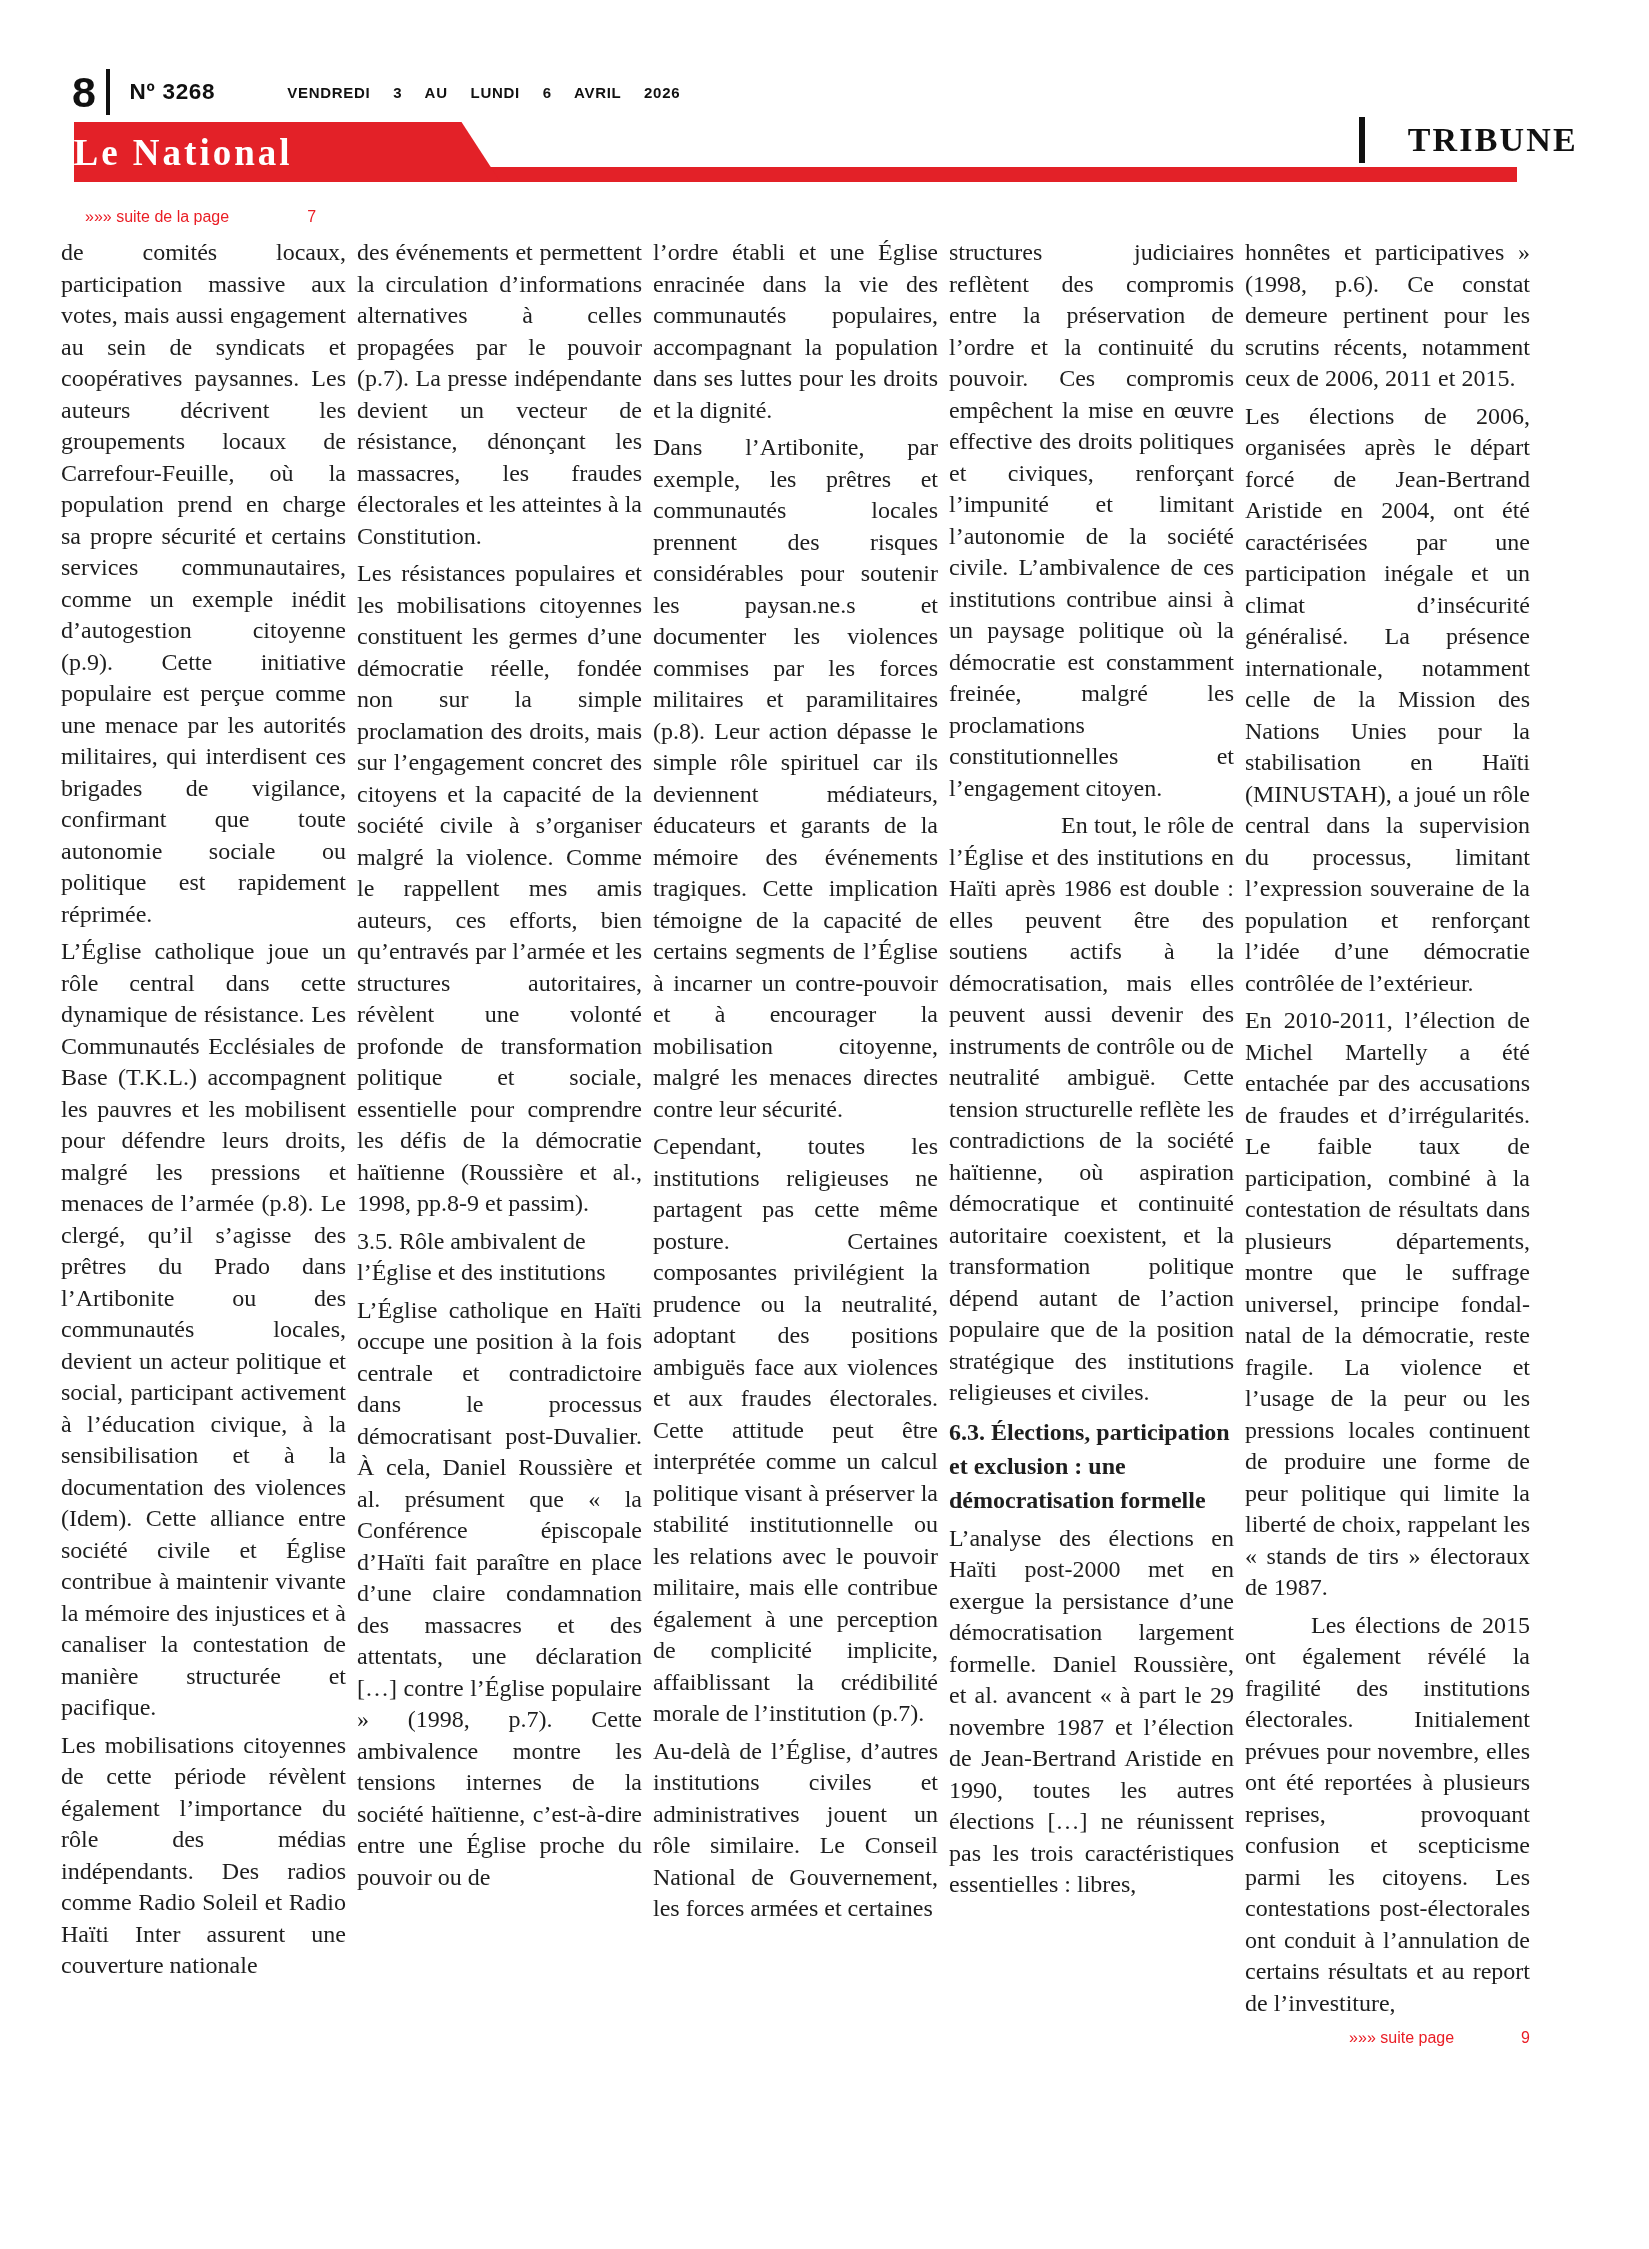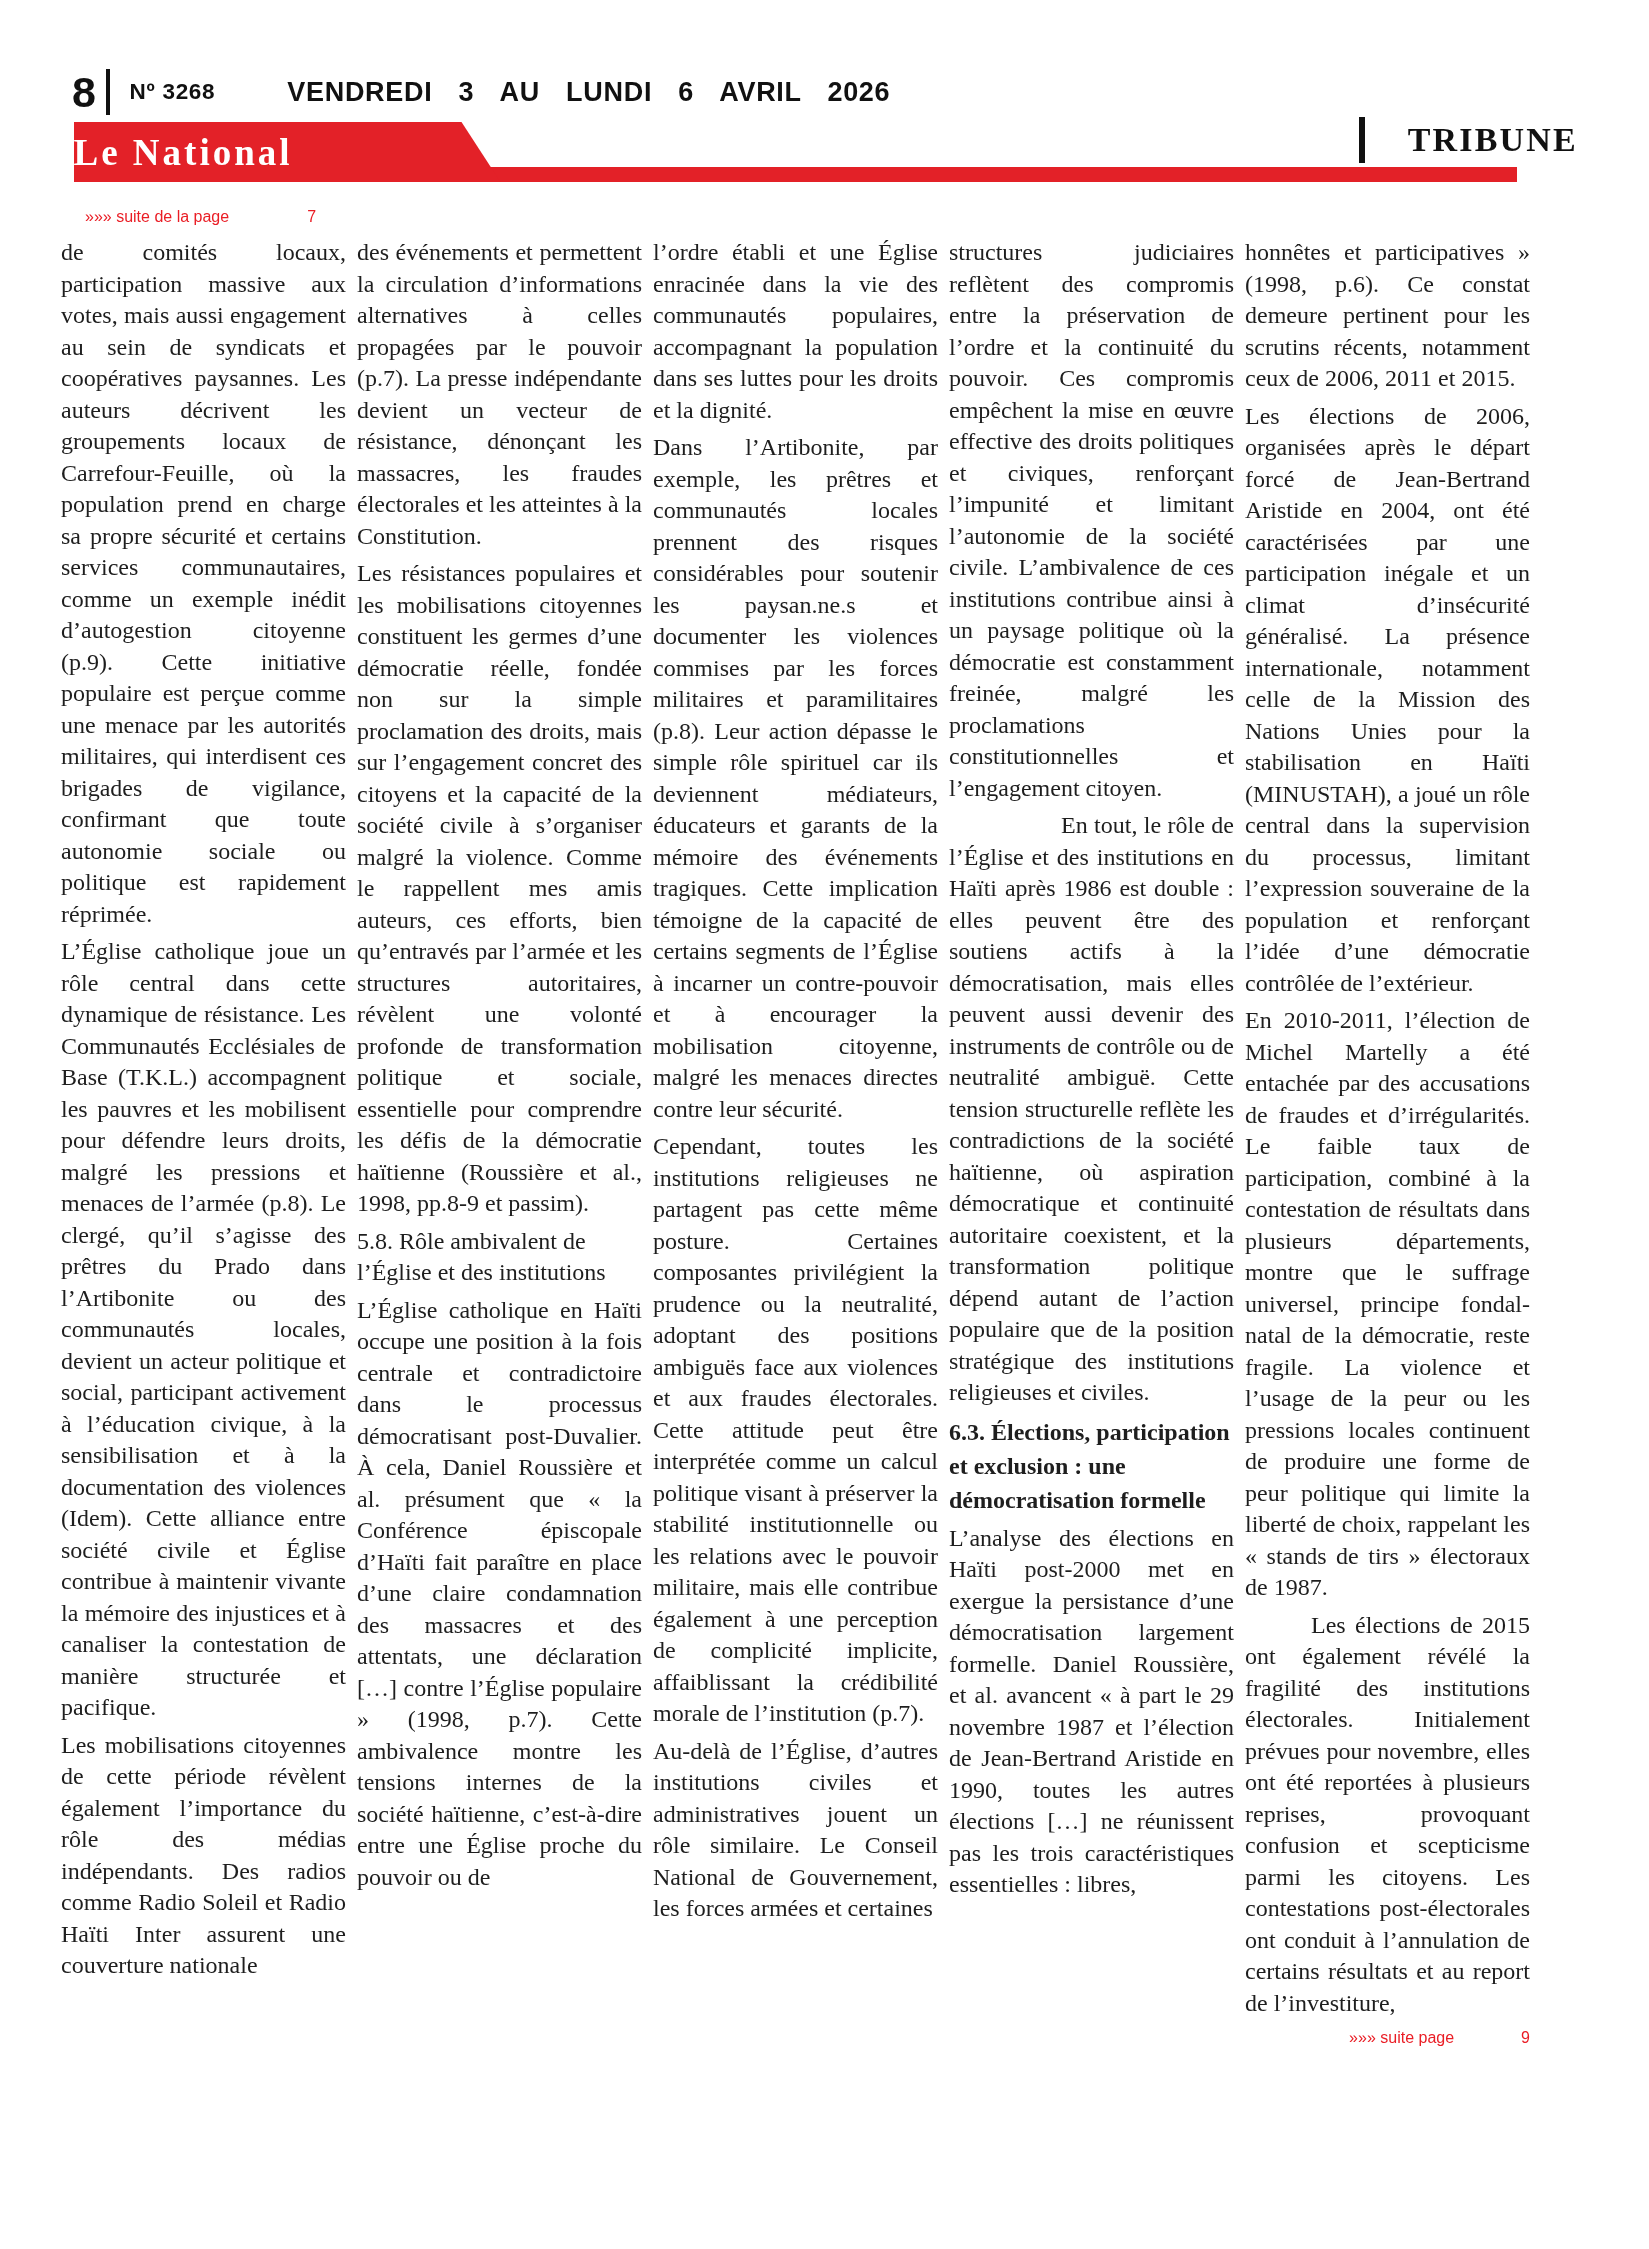--- a/index.html
+++ b/index.html
@@ -8,21 +8,21 @@
     font-family:"Liberation Serif",serif;color:#1e1e1e;overflow:hidden;
   }
   
   .topline{
     position:absolute;top:69px;left:72px;display:flex;align-items:center;
     font-family:"Liberation Sans",sans-serif;font-weight:bold;color:#111;
   }
   .pagenum{font-size:43px;line-height:43px;}
   .toprule{width:3.7px;height:46px;background:#111;margin:0 19.5px 0 10.5px;}
   .issue{font-size:22.5px;letter-spacing:0.7px;margin-right:72px;}
-  .dateline{font-size:27px;word-spacing:18px;letter-spacing:0.7px;}
+  .dateline{font-size:15px;word-spacing:18px;letter-spacing:0.7px;}
   
   .banner{position:absolute;top:122px;left:72px;width:1506px;height:60px;}
   .banner .redbar{
     position:absolute;left:1.5px;bottom:0;width:1443px;height:15px;background:#e32128;
   }
   .logo{
     position:absolute;left:1.5px;top:0;width:427px;height:60px;background:#e32128;
     clip-path:polygon(0 0,calc(100% - 39px) 0,100% 100%,0 100%);
     display:flex;align-items:center;box-sizing:border-box;
   }
@@ -86,21 +86,21 @@
 
   <div class="col">
     <p>de comités locaux, participation massive aux votes, mais aussi engagement au sein de syndicats et coopératives paysannes. Les auteurs décrivent les groupements locaux de Carrefour-Feuille, où la population prend en charge sa propre sécurité et certains services communautaires, comme un exemple inédit d’autogestion citoyenne (p.9). Cette initiative populaire est perçue comme une menace par les autorités militaires, qui interdisent ces brigades de vigilance, confirmant que toute autonomie sociale ou politique est rapidement réprimée.</p>
     <p>L’Église catholique joue un rôle central dans cette dynamique de résistance. Les Communautés Ecclésiales de Base (T.K.L.) accompagnent les pauvres et les mobilisent pour défendre leurs droits, malgré les pressions et menaces de l’armée (p.8). Le clergé, qu’il s’agisse des prêtres du Prado dans l’Artibonite ou des communautés locales, devient un acteur politique et social, participant activement à l’éducation civique, à la sensibilisation et à la documentation des violences (Idem). Cette alliance entre société civile et Église contribue à maintenir vivante la mémoire des injustices et à canaliser la contestation de manière structurée et pacifique.</p>
     <p>Les mobilisations citoyennes de cette période révèlent également l’importance du rôle des médias indépendants. Des radios comme Radio Soleil et Radio Haïti Inter assurent une couverture nationale</p>
   </div>
 
   <div class="col">
     <p>des événements et permettent la circulation d’informations alternatives à celles propagées par le pouvoir (p.7). La presse indépendante devient un vecteur de résistance, dénonçant les massacres, les fraudes électorales et les atteintes à la Constitution.</p>
     <p>Les résistances populaires et les mobilisations citoyennes constituent les germes d’une démocratie réelle, fondée non sur la simple proclamation des droits, mais sur l’engagement concret des citoyens et la capacité de la société civile à s’organiser malgré la violence. Comme le rappellent mes amis auteurs, ces efforts, bien qu’entravés par l’armée et les structures autoritaires, révèlent une volonté profonde de transformation politique et sociale, essentielle pour comprendre les défis de la démocratie haïtienne (Roussière et al., 1998, pp.8-9 et passim).</p>
-    <p class="h-reg">5.8. Rôle ambivalent de l’Église et des institutions</p>
+    <p class="h-reg">3.5. Rôle ambivalent de l’Église et des institutions</p>
     <p>L’Église catholique en Haïti occupe une position à la fois centrale et contradictoire dans le processus démocratisant post-Duvalier. À cela, Daniel Roussière et al. présument que « la Conférence épiscopale d’Haïti fait paraître en place d’une claire condamnation des massacres et des attentats, une déclaration […] contre l’Église populaire » (1998, p.7). Cette ambivalence montre les tensions internes de la société haïtienne, c’est-à-dire entre une Église proche du pouvoir ou de</p>
   </div>
 
   <div class="col">
     <p>l’ordre établi et une Église enracinée dans la vie des communautés populaires, accompagnant la population dans ses luttes pour les droits et la dignité.</p>
     <p>Dans l’Artibonite, par exemple, les prêtres et communautés locales prennent des risques considérables pour soutenir les paysan.ne.s et documenter les violences commises par les forces militaires et paramilitaires (p.8). Leur action dépasse le simple rôle spirituel car ils deviennent médiateurs, éducateurs et garants de la mémoire des événements tragiques. Cette implication témoigne de la capacité de certains segments de l’Église à incarner un contre-pouvoir et à encourager la mobilisation citoyenne, malgré les menaces directes contre leur sécurité.</p>
     <p>Cependant, toutes les institutions religieuses ne partagent pas cette même posture. Certaines composantes privilégient la prudence ou la neutralité, adoptant des positions ambiguës face aux violences et aux fraudes électorales. Cette attitude peut être interprétée comme un calcul politique visant à préserver la stabilité institutionnelle ou les relations avec le pouvoir militaire, mais elle contribue également à une perception de complicité implicite, affaiblissant la crédibilité morale de l’institution (p.7).</p>
     <p>Au-delà de l’Église, d’autres institutions civiles et administratives jouent un rôle similaire. Le Conseil National de Gouvernement, les forces armées et certaines</p>
   </div>
 

